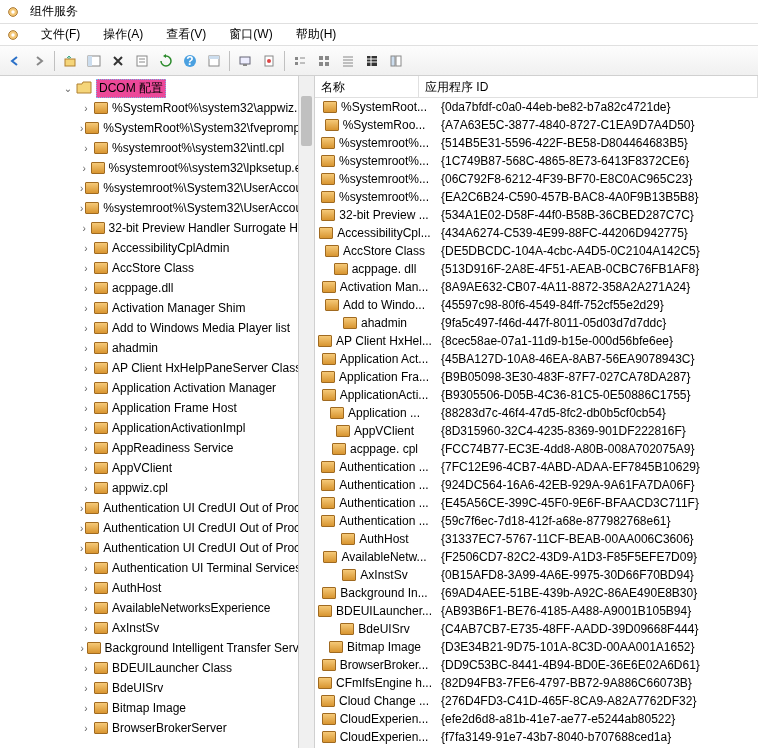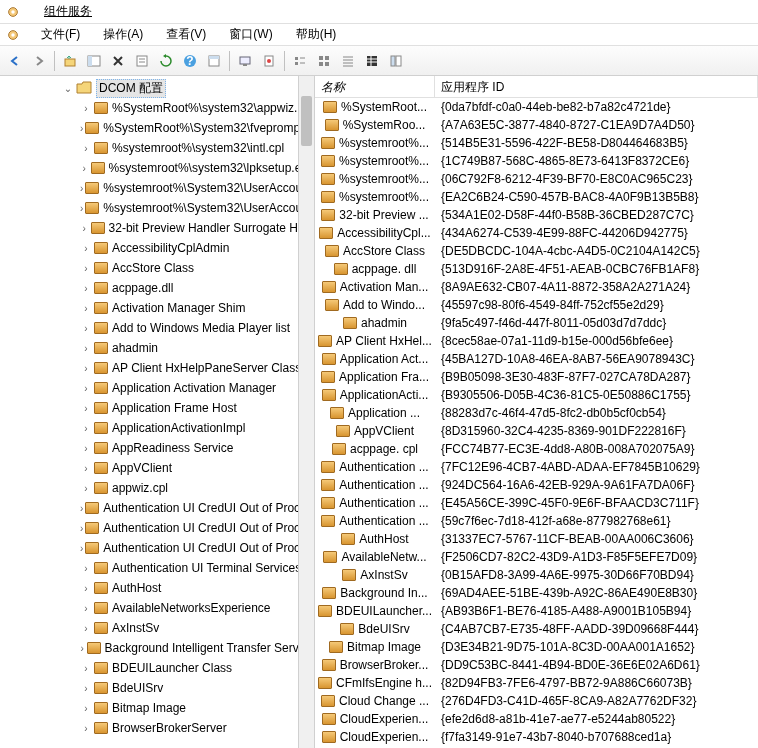--- a/index.html
+++ b/index.html
@@ -1,34 +1,34 @@
 <!DOCTYPE html>
 <html><head>
 <meta charset="utf-8">
 <style>
 * { margin: 0; padding: 0; box-sizing: border-box; font-family: "Microsoft YaHei", "Segoe UI", sans-serif; font-size: 12px; }
 body { background: #fff; width: 758px; height: 748px; overflow: hidden; }
-.titlebar { height: 24px; display: flex; align-items: center; padding: 0 6px; gap: 20px; border-bottom: 1px solid #e0e0e0; text-decoration: underline; }
+.titlebar { height: 24px; display: flex; align-items: center; padding: 0 6px; gap: 6px; border-bottom: 1px solid #e0e0e0; }
 .menubar { height: 22px; display: flex; align-items: center; padding: 0 6px; gap: 11px; border-bottom: 1px solid #e0e0e0; }
 .menu-item { padding: 2px 6px; cursor: default; }
 .toolbar { height: 30px; display: flex; align-items: center; padding: 0 4px; gap: 2px; border-bottom: 1px solid #d0d0d0; background: linear-gradient(#fdfdfd,#f0f0f0); }
 .tbtn { width: 22px; height: 22px; display: flex; align-items: center; justify-content: center; border: 1px solid transparent; }
 .tsep { width: 1px; height: 20px; background: #c0c0c0; margin: 0 2px; }
 .main { display: flex; height: calc(748px - 24px - 22px - 30px); }
 .tree { width: 315px; overflow: hidden; border-right: 1px solid #d0d0d0; background: #fff; position: relative; }
 .tree-inner { padding-top: 2px; }
 .tree-row { display: flex; align-items: center; height: 20px; white-space: nowrap; padding-left: 80px; }
 .tree-header { padding-left: 62px; height: 20px; display: flex; align-items: center; }
 .expcol { width: 12px; height: 12px; display: inline-flex; align-items: center; justify-content: center; margin-right: 2px; color:#666; font-size:10px;}
 .folder-icon { width: 16px; height: 14px; margin-right: 4px; display: inline-block; }
-.sel { background: #e5e5e5; border: 1px dotted #7eb4ea; padding:0 2px;}
+.sel { background: #ec4899; border: 1px dotted #7eb4ea; padding:0 2px;}
 .list { flex: 1; overflow: hidden; position: relative; }
 .list-header { display: flex; height: 22px; background: #fff; border-bottom: 1px solid #e0e0e0; }
 .col-h { padding: 3px 6px; border-right: 1px solid #e0e0e0; font-weight: normal; }
-.col1 { width: 120px; font-style: italic; }
+.col1 { width: 104px; }
 .col2 { flex: 1; }
 .list-body { overflow: hidden; }
 .list-row { display: flex; align-items: center; height: 18px; }
 .cell { padding: 0 6px; white-space: nowrap; overflow: hidden; text-overflow: ellipsis; }
 .cell1 { width: 120px; display: flex; align-items: center; justify-content: center; }
 .cell2 { flex: 1; }
 .box-icon { width: 14px; height: 12px; margin-right: 4px; flex-shrink:0;}
 .orange-box { background: linear-gradient(#f5c978,#d89530); border: 1px solid #a06a20; border-radius: 1px; }
 .cog-icon { width:14px; height:14px; margin-right:4px; }
 .scrollbar { position: absolute; right: 0; top: 0; bottom: 0; width: 16px; background: #f0f0f0; border-left: 1px solid #d0d0d0; }

